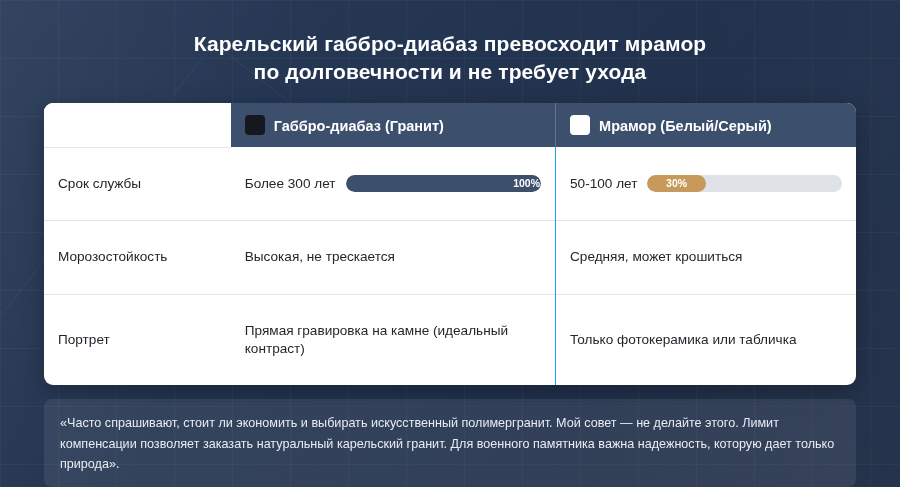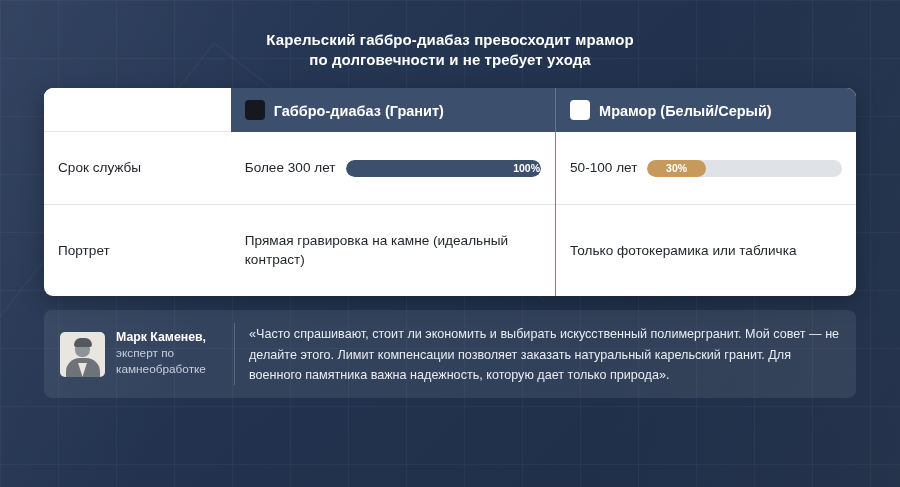--- a/index.html
+++ b/index.html
@@ -48,21 +48,21 @@
 
   .wrap {
     position: relative;
     width: 900px; height: 487px;
     padding: 18px 44px 0 44px;
   }
 
   h1.title {
     color: #ffffff;
     text-align: center;
-    font-size: 15px;
+    font-size: 21px;
     line-height: 1.32;
     font-weight: bold;
     margin: 12px 0 18px 0;
     letter-spacing: 0.1px;
   }
   h1.title .l2 { display: block; }
 
   .card {
     background: #ffffff;
     border-radius: 9px;
@@ -296,40 +296,33 @@
               <span class="txt">50-100 лет</span>
               <span class="bar">
                 <span class="fill part"></span>
                 <span class="lbl inpart">30%</span>
               </span>
             </div>
           </td>
         </tr>
 
 
+        <tr>
+          <td class="param">Морозостойкость</td>
+          <td class="c-gabbro">Высокая, не трескается</td>
+          <td>Средняя, может крошиться</td>
+        </tr>
 
         <tr>
           <td class="param">Портрет</td>
           <td class="c-gabbro">Прямая гравировка на камне (идеальный контраст)</td>
           <td>Только фотокерамика или табличка</td>
         </tr>
 
       </tbody>
     </table>
   </div>
 
   <div class="quote">
-    <div class="expert">
-      <div class="avatar">
-        <div class="body"></div>
-        <div class="collar"></div>
-        <div class="head"></div>
-        <div class="hair"></div>
-      </div>
-      <div>
-        <div class="ename">Марк Каменев,</div>
-        <div class="erole">эксперт по камнеобработке</div>
-      </div>
-    </div>
     <div class="qtext">«Часто спрашивают, стоит ли экономить и выбирать искусственный полимергранит. Мой совет — не делайте этого. Лимит компенсации позволяет заказать натуральный карельский гранит. Для военного памятника важна надежность, которую дает только природа».</div>
   </div>
 
 </div>
 
 </body></html>

